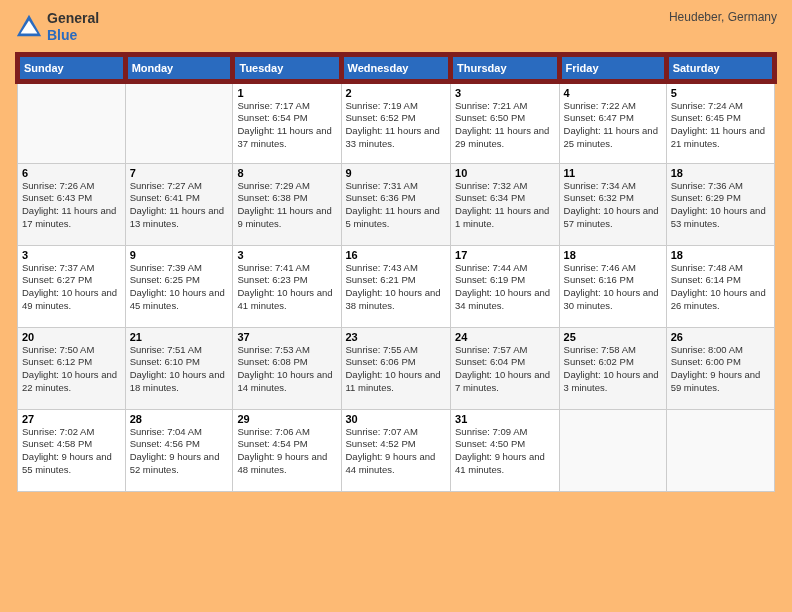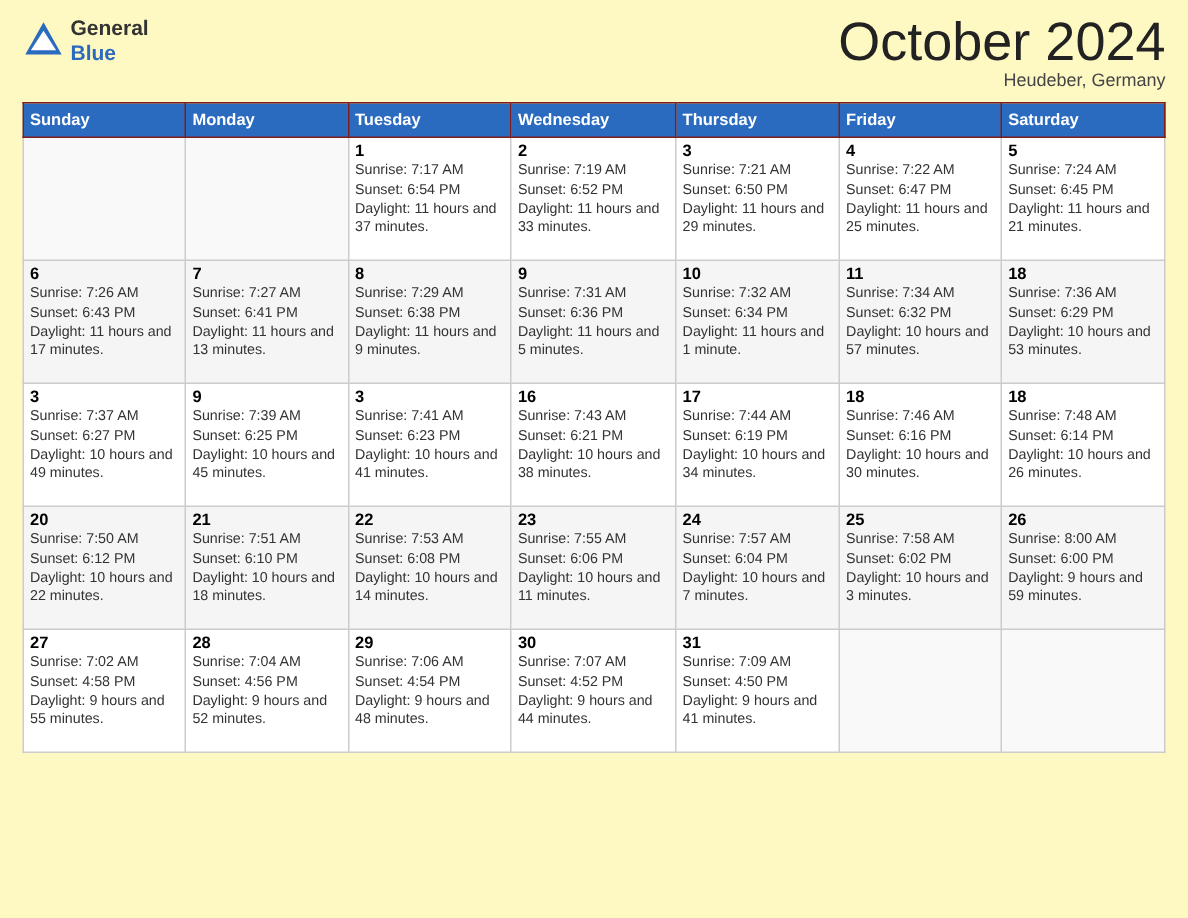--- a/index.html
+++ b/index.html
@@ -7,21 +7,21 @@
       font-family: Arial, sans-serif;
       background: #fff;
       width: 792px;
       height: 612px;
       overflow: hidden;
     }
     .page {
       width: 792px;
       height: 612px;
       padding: 10px 15px;
-      background: #fef9c3;
+      background: #fdba74;
     }
     .header {
       display: flex;
       justify-content: space-between;
       align-items: flex-start;
       margin-bottom: 8px;
     }
     .logo {
       display: flex;
       align-items: center;
@@ -49,21 +49,21 @@
       border-collapse: collapse;
       font-size: 10px;
     }
     .calendar thead tr th {
       background: #2a6bbf;
       color: #fff;
       padding: 5px 4px;
       text-align: left;
       font-weight: bold;
       font-size: 11px;
-      border: 1px solid #7f1d1d;
+      border: 5px solid #7f1d1d;
       margin-top: 32px;
     }
     .calendar tbody tr td {
       border: 1px solid #ccc;
       vertical-align: top;
       padding: 3px 4px;
       width: 113px;
       min-height: 70px;
       height: 82px;
     }
@@ -99,21 +99,20 @@
         <polygon points="15,8 24,22 6,22" fill="#fff"></polygon>
       </svg>
       <div>
         <div style="font-size:14px;font-weight:bold;line-height:1.2;">
           <span style="color:#333;">General</span><br>
           <span style="color:#2a6bbf;">Blue</span>
         </div>
       </div>
     </div>
     <div class="title-block">
-      <div class="month-title">October 2024</div>
       <div class="subtitle">Heudeber, Germany</div>
     </div>
   </div>
 
   <table class="calendar">
     <thead>
       <tr>
 
       <th>Sunday</th>
           <th>Monday</th>
@@ -212,21 +211,21 @@
         <tr>
           <td>
             <span class="day-num">20</span>
             <div class="day-info">Sunrise: 7:50 AM<br>Sunset: 6:12 PM<br>Daylight: 10 hours and 22 minutes.</div>
           </td>
           <td>
             <span class="day-num">21</span>
             <div class="day-info">Sunrise: 7:51 AM<br>Sunset: 6:10 PM<br>Daylight: 10 hours and 18 minutes.</div>
           </td>
           <td>
-            <span class="day-num">22</span>
+            <span class="day-num">37</span>
             <div class="day-info">Sunrise: 7:53 AM<br>Sunset: 6:08 PM<br>Daylight: 10 hours and 14 minutes.</div>
           </td>
           <td>
             <span class="day-num">23</span>
             <div class="day-info">Sunrise: 7:55 AM<br>Sunset: 6:06 PM<br>Daylight: 10 hours and 11 minutes.</div>
           </td>
           <td>
             <span class="day-num">24</span>
             <div class="day-info">Sunrise: 7:57 AM<br>Sunset: 6:04 PM<br>Daylight: 10 hours and 7 minutes.</div>
           </td>

